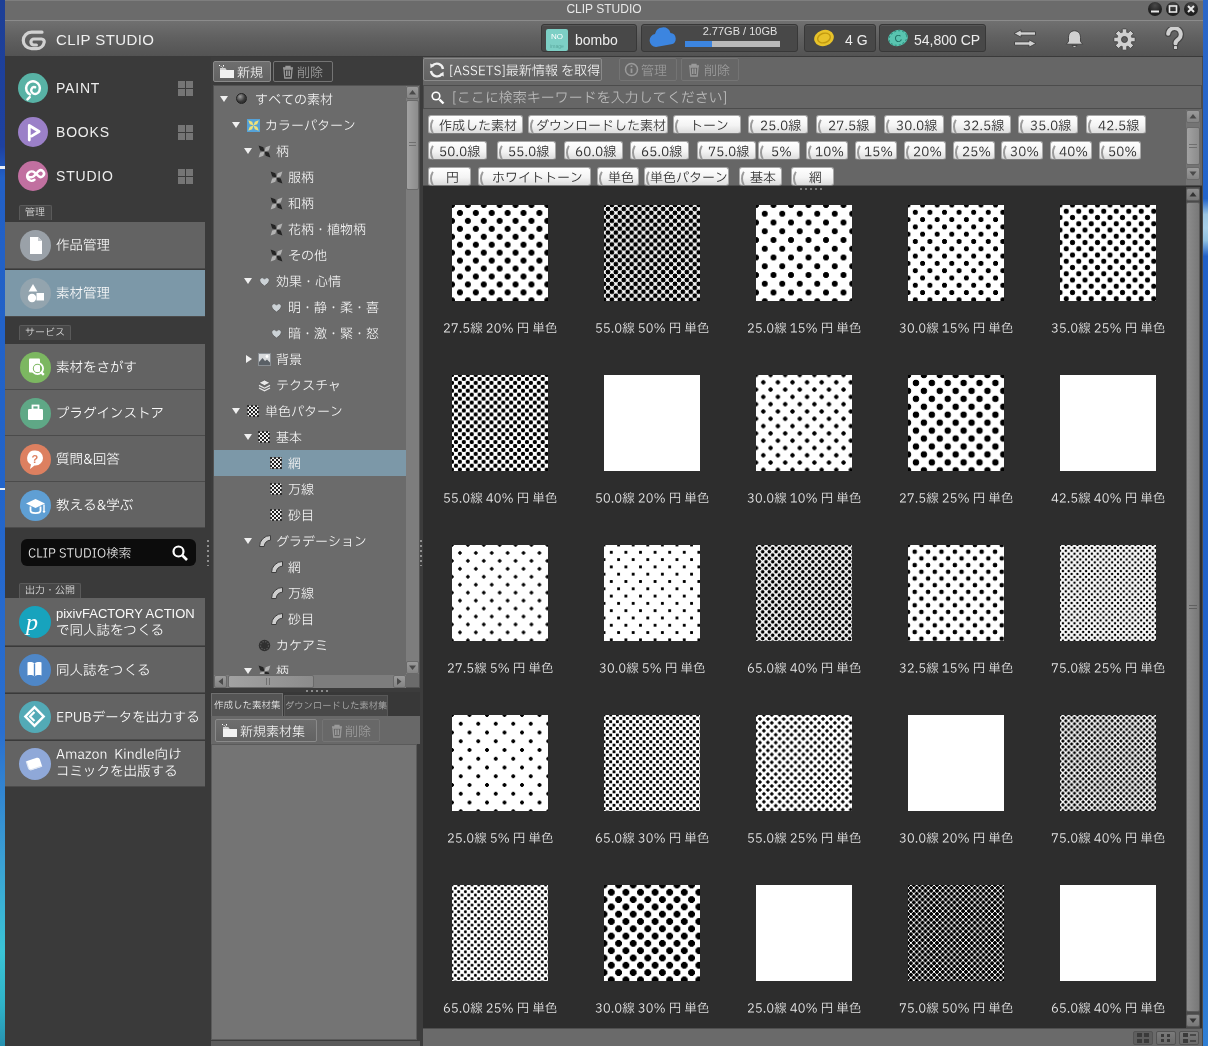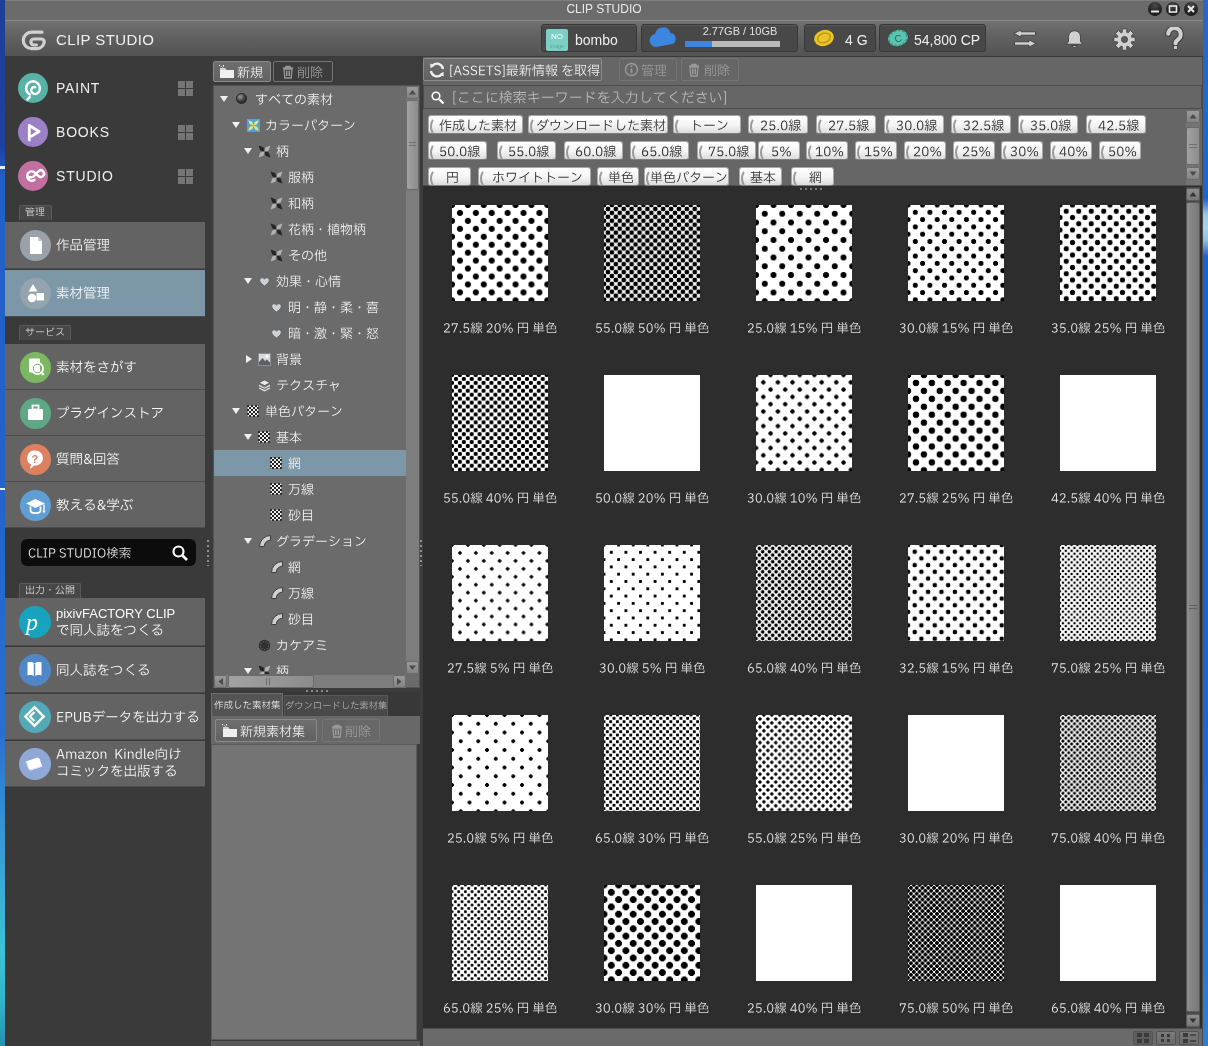--- a/index.html
+++ b/index.html
@@ -471,21 +471,21 @@
         </g>
         <path d="M15.5 11 l-4.5 4.5 4.5 4.5" fill="none" stroke="#fff" stroke-width="2.2"></path>
       </svg></div>
 <div class="mrow" style="left:5px;top:741px;height:46px"></div>
 <div class="circ" style="left:19px;top:748px;width:32px;height:32px;background:#8fa8d8"><svg width="31" height="31" viewBox="0 0 31 31">
         <g transform="rotate(-18 15 16)">
           <path d="M8.5 11 h11 a2.5 2.5 0 0 1 2.5 2.5 v7.5 h-11 a2.5 2.5 0 0 1 -2.5-2.5 z" fill="#fff"></path>
           <path d="M8.5 11 v7 a2.5 2.5 0 0 0 2.5 2.5 h11" fill="none" stroke="#dfe6f2" stroke-width="1.2"></path>
         </g>
       </svg></div>
-<div class="ab" style="left:56px;top:606px;font-size:13px;color:#fafafa">pixivFACTORY CLIP</div>
+<div class="ab" style="left:56px;top:606px;font-size:13px;color:#fafafa">pixivFACTORY ACTION</div>
 <svg class="tx " style="left:54.0px;top:619.0px" width="112" height="22">
       <g fill="#fafafa" transform="translate(2,15.86) scale(0.013500,-0.013500)">
         <use href="#c3067" x="0"></use>
         <use href="#c540C" x="1000"></use>
         <use href="#c4EBA" x="2000"></use>
         <use href="#c8A8C" x="3000"></use>
         <use href="#c3092" x="4000"></use>
         <use href="#c3064" x="5000"></use>
         <use href="#c304F" x="6000"></use>
         <use href="#c308B" x="7000"></use>

